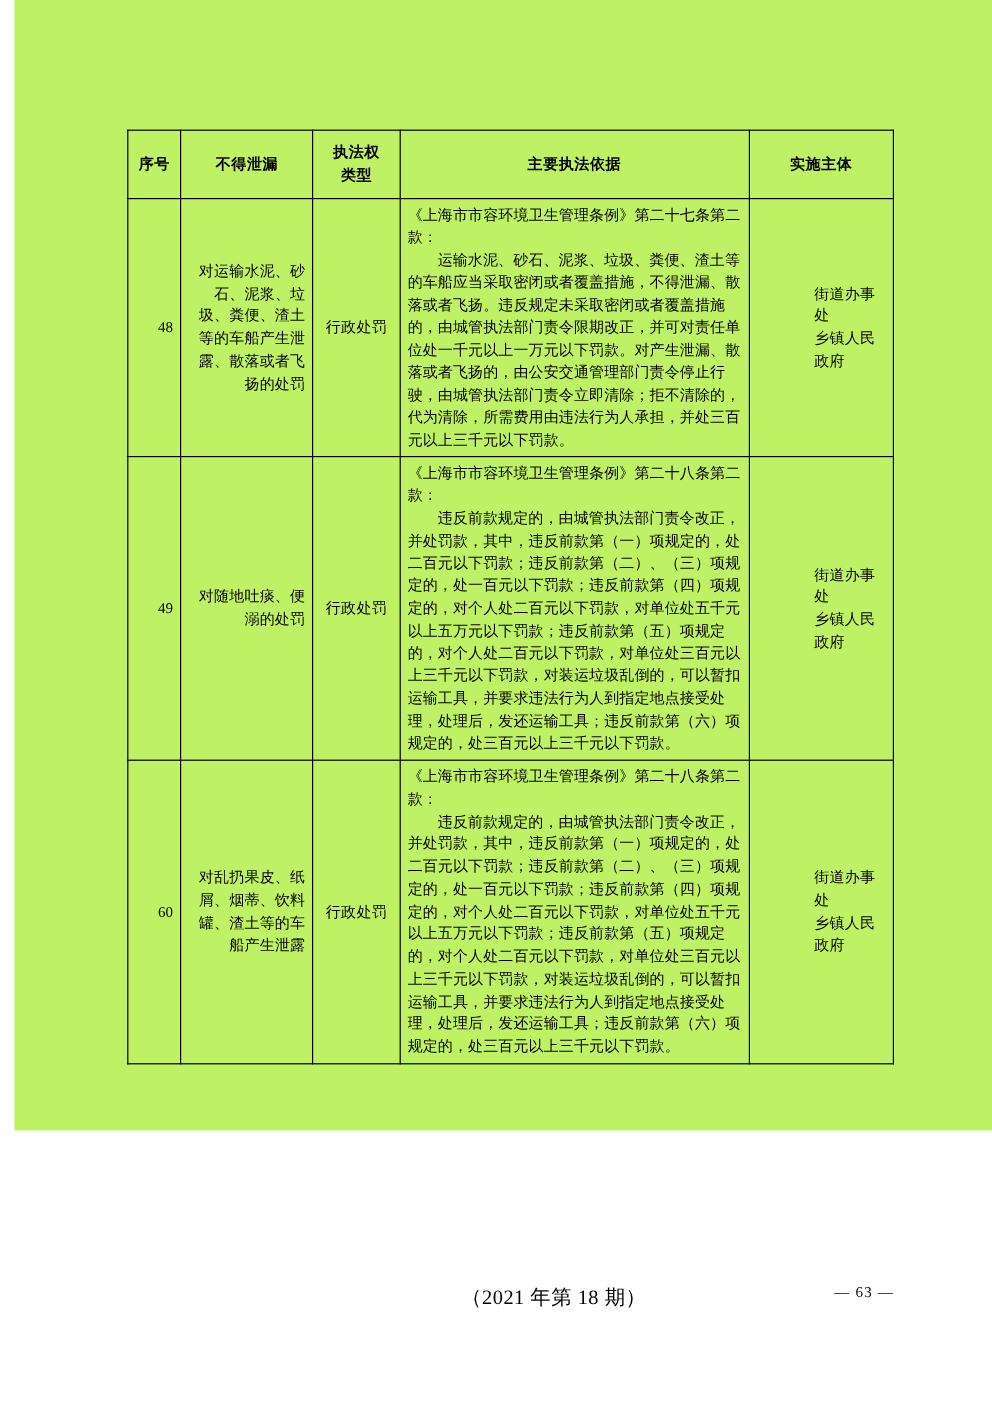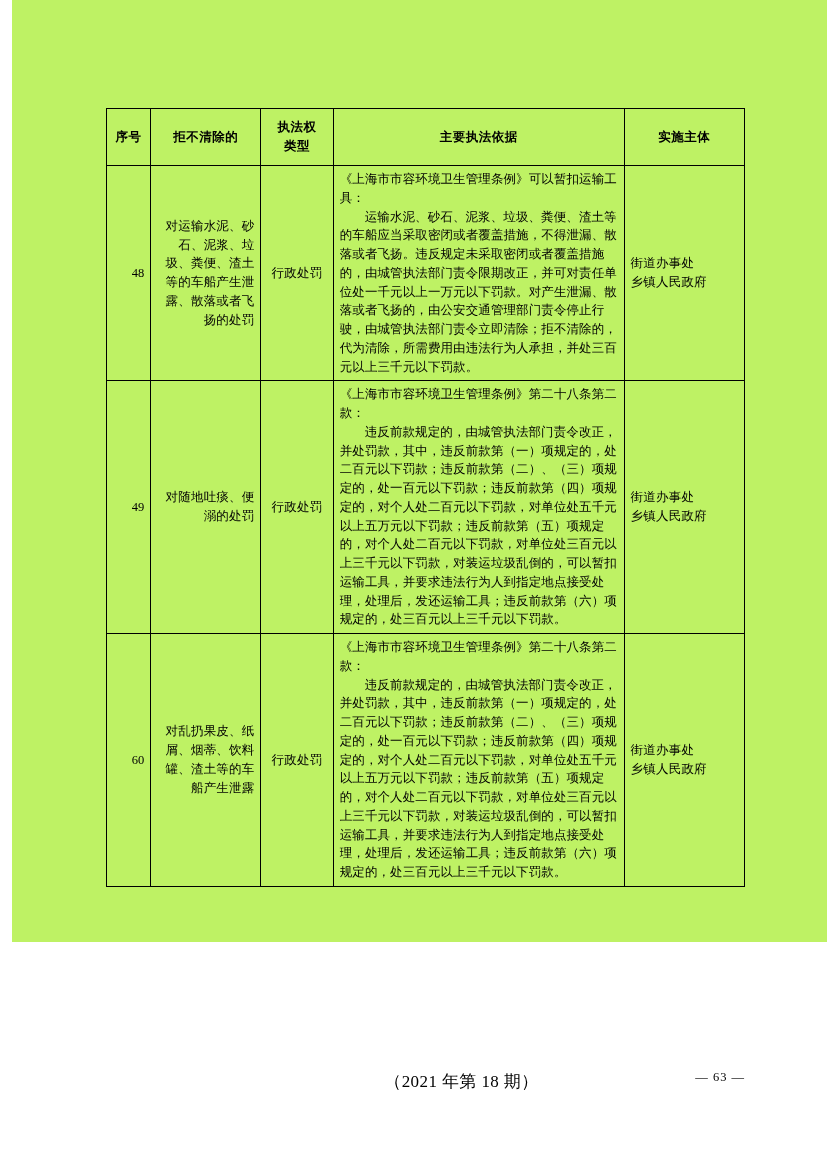--- a/index.html
+++ b/index.html
@@ -85,20 +85,21 @@
   .basis-title {
     display: block;
     text-indent: 0;
   }
   .basis-body {
     display: block;
     text-indent: 2em;
   }
   .subject-line {
     display: block;
+    margin-left: 48px;
   }
   .footer {
     position: absolute;
     left: 0;
     top: 1070px;
     width: 827px;
     height: 20px;
   }
   .footer-center {
     position: absolute;
@@ -128,36 +129,36 @@
       <colgroup>
         <col class="col-seq">
         <col class="col-name">
         <col class="col-type">
         <col class="col-basis">
         <col class="col-subject">
       </colgroup>
       <thead>
         <tr>
           <th>序号</th>
-          <th>拒不清除的</th>
+          <th>不得泄漏</th>
           <th>
             <span>执法权</span><br>
             <span>类型</span>
           </th>
           <th>主要执法依据</th>
           <th>实施主体</th>
         </tr>
       </thead>
       <tbody>
         <tr>
           <td class="seq">48</td>
           <td class="name">对运输水泥、砂石、泥浆、垃圾、粪便、渣土等的车船产生泄露、散落或者飞扬的处罚</td>
           <td class="type">行政处罚</td>
           <td class="basis">
-            <span class="basis-title">《上海市市容环境卫生管理条例》可以暂扣运输工具：</span>
+            <span class="basis-title">《上海市市容环境卫生管理条例》第二十七条第二款：</span>
             <span class="basis-body">运输水泥、砂石、泥浆、垃圾、粪便、渣土等的车船应当采取密闭或者覆盖措施，不得泄漏、散落或者飞扬。违反规定未采取密闭或者覆盖措施的，由城管执法部门责令限期改正，并可对责任单位处一千元以上一万元以下罚款。对产生泄漏、散落或者飞扬的，由公安交通管理部门责令停止行驶，由城管执法部门责令立即清除；拒不清除的，代为清除，所需费用由违法行为人承担，并处三百元以上三千元以下罚款。</span>
           </td>
           <td class="subject">
             <span class="subject-line">街道办事处</span>
             <span class="subject-line">乡镇人民政府</span>
           </td>
         </tr>
         <tr>
           <td class="seq">49</td>
           <td class="name">对随地吐痰、便溺的处罚</td>

